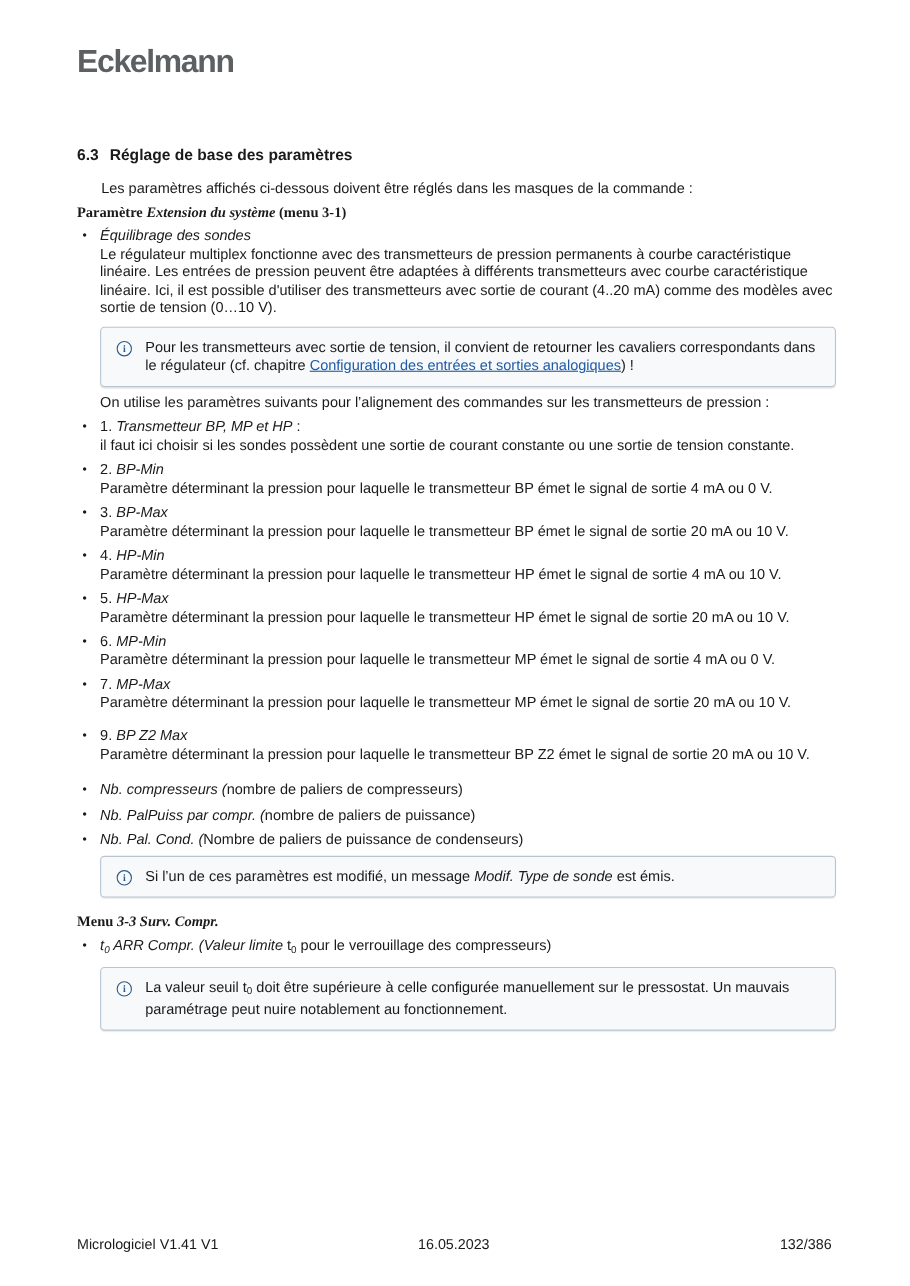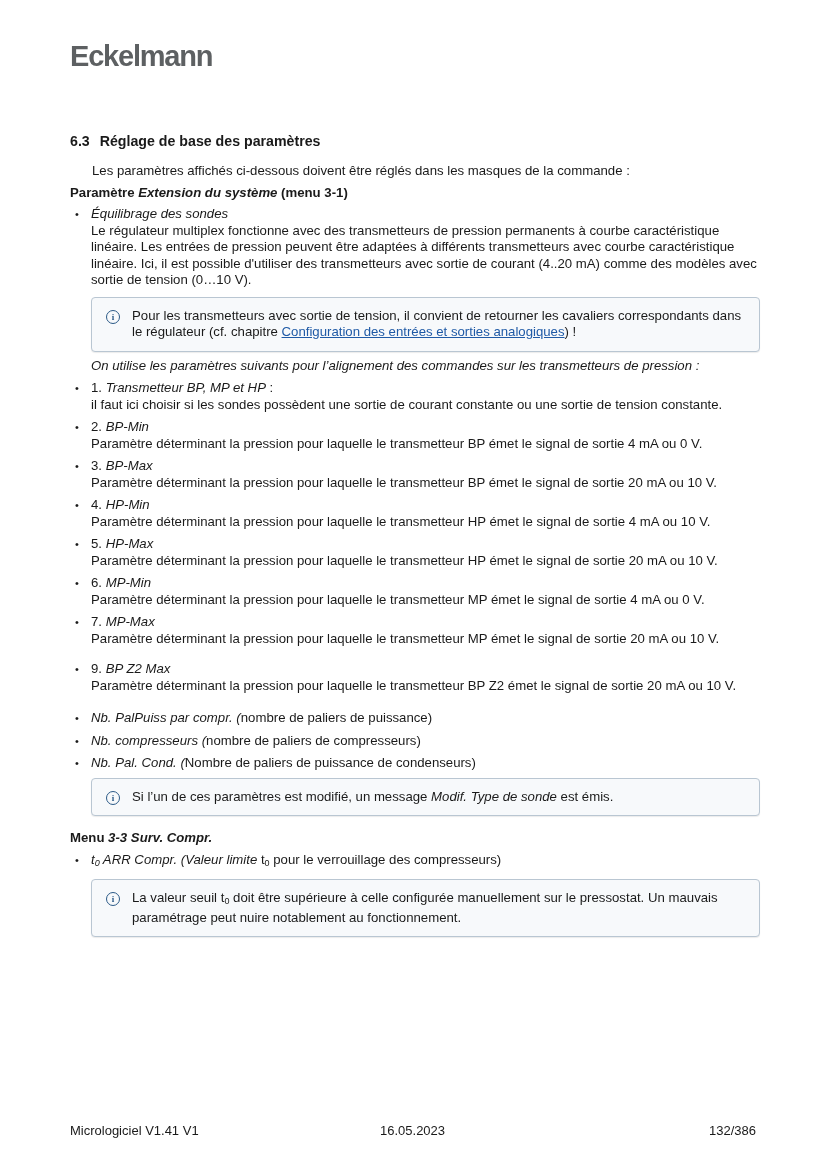--- a/index.html
+++ b/index.html
@@ -10,37 +10,37 @@
   .logo {
     position: absolute; left: 70px; top: 40px;
     font-family: "Liberation Sans", sans-serif; font-weight: bold; font-size: 29px;
     color: #5d6062; letter-spacing: -1.2px;
   }
   .content { position: absolute; left: 70px; top: 133px; width: 690px; }
   h2 { font-size: 14.2px; font-weight: bold; margin: 0 0 14px 0; }
   h2 .num { margin-right: 6px; }
   p { margin: 0; line-height: 16.5px; }
   .intro { margin-bottom: 5px; margin-left: 22px; }
-  .subhead { font-weight: bold; margin-bottom: 5px; }
+  .subhead { font-weight: bold; margin-bottom: 5px; font-family: Liberation Serif, serif; }
   ul { list-style: none; margin: 0; padding: 0; }
   li { position: relative; padding-left: 21px; line-height: 16.5px; margin-bottom: 6px; }
   li::before { content: "•"; position: absolute; left: 5px; top: 0; font-size: 11px; }
   .note {
     margin: 8px 0 6px 21px; border: 1px solid #b9c6d2; border-radius: 4px;
     background: #f7f9fb; padding: 10px 14px 10px 40px; position: relative;
     line-height: 16.5px; box-shadow: 0 1px 1px rgba(0,0,0,0.08);
   }
   .note .info-icon {
     position: absolute; left: 14px; top: 12px; width: 12px; height: 12px;
     border: 1.3px solid #2b5a87; border-radius: 50%;
     color: #2b5a87; font-size: 9px; font-weight: bold; text-align: center; line-height: 12px;
     font-family: "Liberation Serif", serif;
   }
   .link { color: #1f5aa6; text-decoration: underline; }
-  .after-note { margin-left: 21px; margin-bottom: 6px; font-style: italic; }
+  .after-note { margin-left: 21px; margin-bottom: 6px; }
   .gap { margin-top: 14px; }
   .sub0 { font-size: 9px; vertical-align: -2px; }
   .footer {
     position: absolute; left: 70px; top: 1123px; width: 686px; font-size: 13px;
     display: flex; justify-content: space-between;
   }
   .footer .date { position: absolute; left: 310px; }
 </style>
 </head>
 <body>
@@ -76,22 +76,22 @@
     <li><span>2. </span><i>BP-Min</i><br><span>Paramètre déterminant la pression pour laquelle le transmetteur BP émet le signal de sortie 4 mA ou 0 V.</span></li>
     <li><span>3. </span><i>BP-Max</i><br><span>Paramètre déterminant la pression pour laquelle le transmetteur BP émet le signal de sortie 20 mA ou 10 V.</span></li>
     <li><span>4. </span><i>HP-Min</i><br><span>Paramètre déterminant la pression pour laquelle le transmetteur HP émet le signal de sortie 4 mA ou 10 V.</span></li>
     <li><span>5. </span><i>HP-Max</i><br><span>Paramètre déterminant la pression pour laquelle le transmetteur HP émet le signal de sortie 20 mA ou 10 V.</span></li>
     <li><span>6. </span><i>MP-Min</i><br><span>Paramètre déterminant la pression pour laquelle le transmetteur MP émet le signal de sortie 4 mA ou 0 V.</span></li>
     <li><span>7. </span><i>MP-Max</i><br><span>Paramètre déterminant la pression pour laquelle le transmetteur MP émet le signal de sortie 20 mA ou 10 V.</span></li>
     <li class="gap"><span>9. </span><i>BP Z2 Max</i><br><span>Paramètre déterminant la pression pour laquelle le transmetteur BP Z2 émet le signal de sortie 20 mA ou 10 V.</span></li>
   </ul>
 
   <ul class="gap" style="margin-top:16px">
+    <li><i>Nb. compresseurs (</i><span>nombre de paliers de compresseurs)</span></li>
     <li><i>Nb. PalPuiss par compr. (</i><span>nombre de paliers de puissance)</span></li>
-    <li><i>Nb. compresseurs (</i><span>nombre de paliers de compresseurs)</span></li>
     <li style="margin-bottom:0"><i>Nb. Pal. Cond. (</i><span>Nombre de paliers de puissance de condenseurs)</span></li>
   </ul>
 
   <div class="note" style="margin-top:6px">
     <span class="info-icon">i</span>
     <span>Si l’un de ces paramètres est modifié, un message </span><i>Modif. Type de sonde</i><span> est émis.</span>
   </div>
 
   <p class="subhead" style="margin-top:14px"><span>Menu </span><i>3-3 Surv. Compr.</i></p>
 

